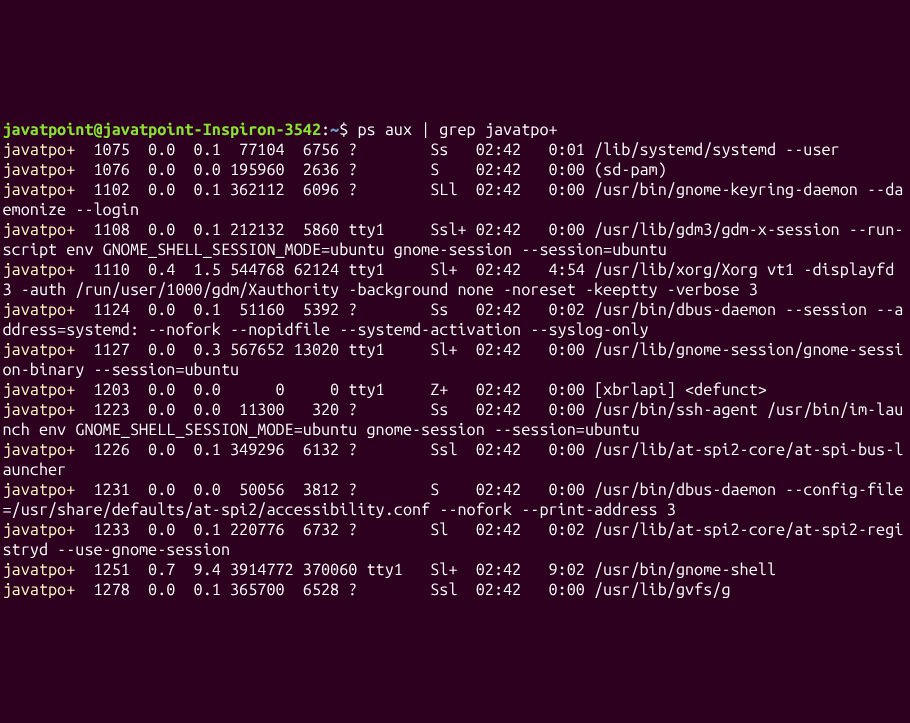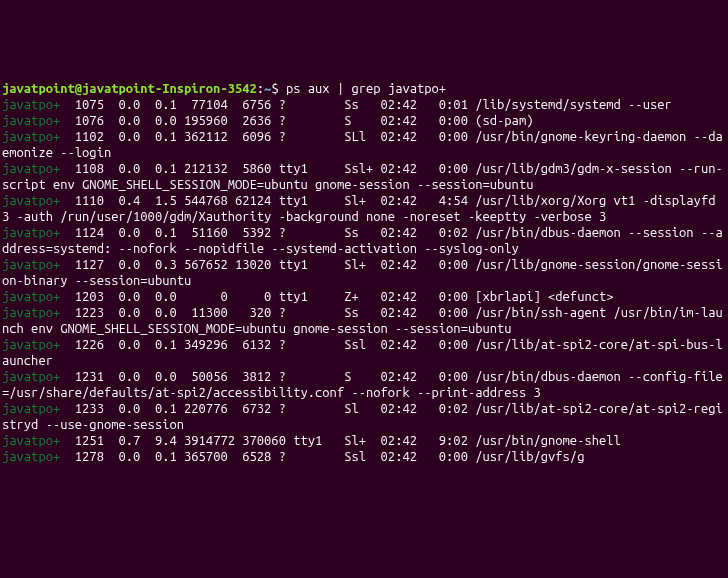--- a/index.html
+++ b/index.html
@@ -16,23 +16,24 @@
       width: 728px;
       height: 578px;
       padding: 0px 2px;
       overflow: hidden;
       white-space: pre-wrap;
       word-break: break-all;
     }
     .green { color: #8ae234; font-weight: bold; }
     .blue { color: #729fcf; font-weight: bold; }
     .white { color: #ffffff; }
-    .orange { color: #15803d; }
+    .orange { color: #fef9c3; }
     .prompt-line {
       display: block;
+      margin-top: 16px;
     }
     .row {
       display: block;
     }
   </style>
 </head>
 <body>
 
 
 

